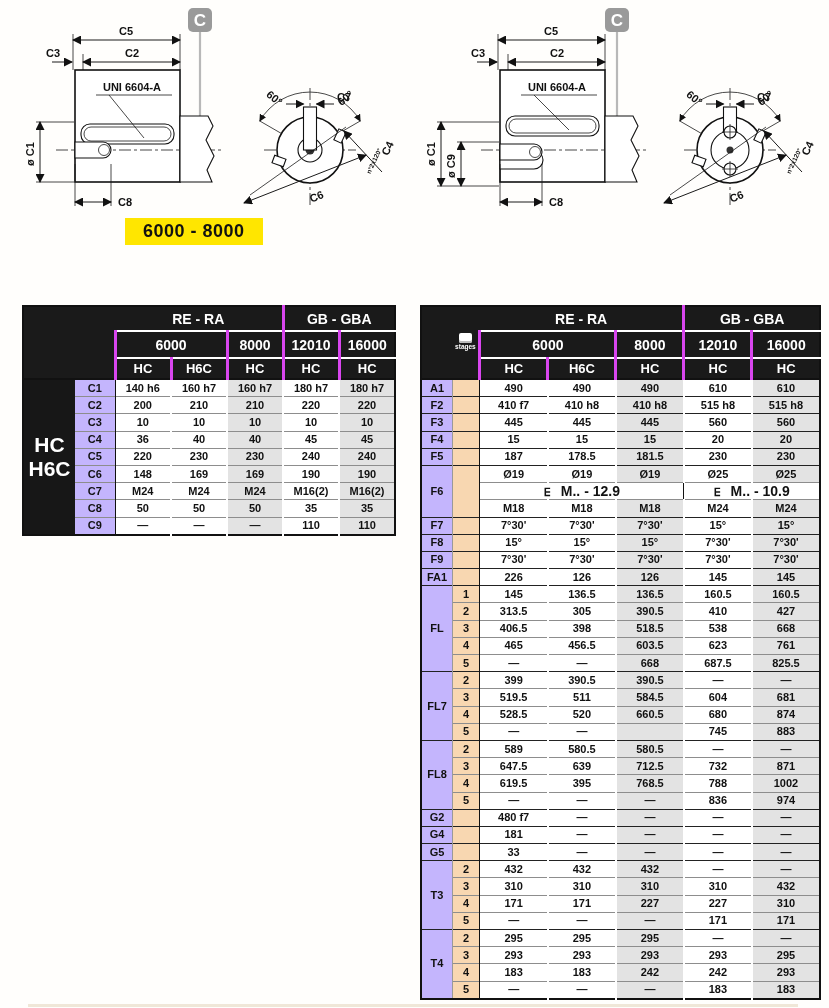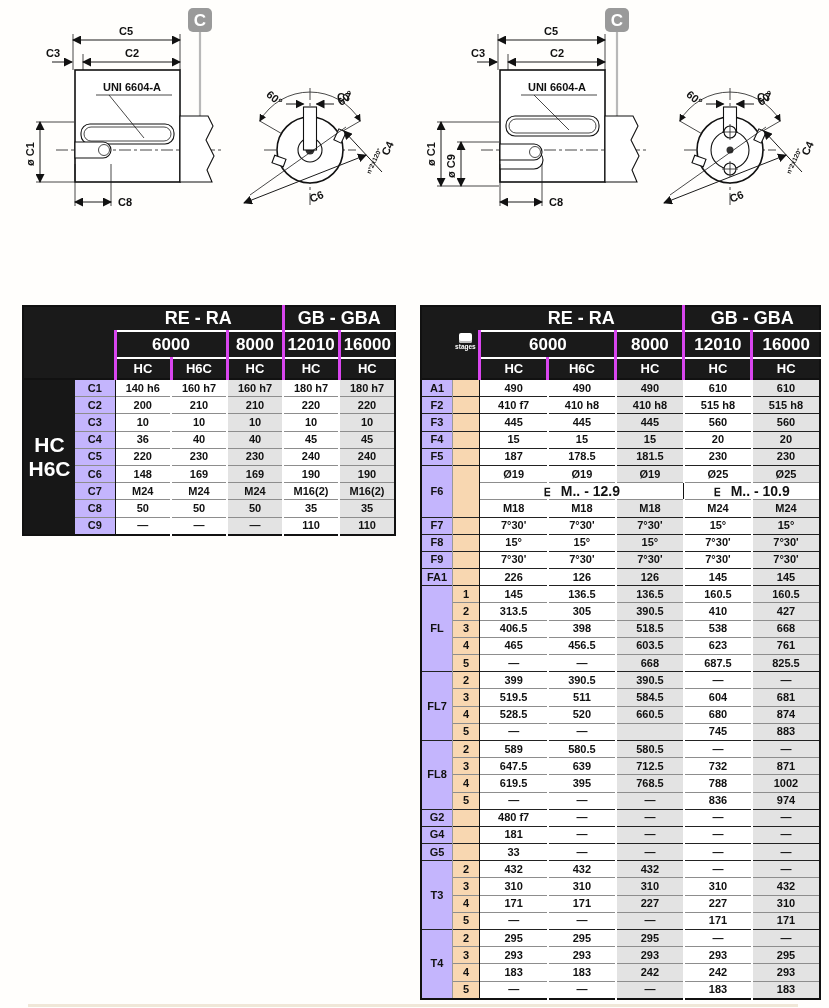--- a/index.html
+++ b/index.html
@@ -16,22 +16,22 @@
   .caption{position:absolute;background:#ffe600;color:#111;font-weight:bold;font-size:18px;
            padding:3px 18px;letter-spacing:0.5px;}
   .cbadge-rect{fill:#9a9a9a;}
   .cbadge-txt{fill:#fff;font-size:17px;font-weight:bold;}
 
   table{border-collapse:collapse;table-layout:fixed;position:absolute;
         border:2.5px solid #111;background:#fff;}
   #left-table{left:22px;top:305px;width:374px;}
   #right-table{left:420px;top:305px;width:401px;}
   thead th{background:#1a1a1a;color:#fff;font-weight:bold;text-align:center;padding:0;}
-  th.grp{font-size:18px;height:23px;}
-  th.size{font-size:17px;height:25px;}
+  th.grp{font-size:14px;height:23px;}
+  th.size{font-size:14px;height:25px;}
   th.var{font-size:13px;height:19px;}
   th.wsep{border-left:3px solid #d946ef;}
   th.hsep{border-top:2px solid #fff;}
   th.corner{background:#1a1a1a;}
   td{height:16.2px;border-top:1px solid #8d8d8d;text-align:center;
      font-size:11px;font-weight:bold;color:#111;padding:0;line-height:1;}
   tbody tr:first-child td{border-top:2.5px solid #111;}
   tr.gstart td{border-top:1.6px solid #222;}
   td.lbl{background:#c4b5fd;font-size:11px;}
   td.stage{background:#f8d7b1;border-left:1px solid #999;}
@@ -130,20 +130,21 @@
 
     <line class="thin" x1="240" y1="191" x2="336" y2="123"></line>
 
     <line class="dim" x1="334" y1="127" x2="372" y2="168" marker-start="url(#arL)"></line>
     <text class="dlab" x="381" y="146" transform="rotate(-65,381,146)" text-anchor="middle">C4</text>
     <text class="dsmall" x="366" y="158" transform="rotate(-65,366,158)" text-anchor="middle">n°2x120°</text>
 
     <line class="dim" x1="234" y1="199" x2="356" y2="151" marker-start="url(#arL)" marker-end="url(#arL)"></line>
     <text class="dlab" x="308" y="196" transform="rotate(-22,308,196)" text-anchor="middle">C6</text>
   </svg>
+  <div class="caption" style="left:125px;top:218px;">6000 - 8000</div>
 
   <svg width="404" height="262" viewBox="0 0 404 262" style="position:absolute;left:425px;top:4px;">
     <defs>
       <marker id="arR" markerWidth="9" markerHeight="9" refX="8" refY="4.5" orient="auto-start-reverse">
         <path d="M0,0 L9,4.5 L0,9 z" fill="#111"></path>
       </marker>
     </defs>
     <line x1="192" y1="28" x2="192" y2="116" stroke="#b8b8b8" stroke-width="2.2"></line>
     <rect class="cbadge-rect" x="180" y="4" width="24" height="24" rx="5"></rect>
     <text class="cbadge-txt" x="192" y="22" text-anchor="middle">C</text>

